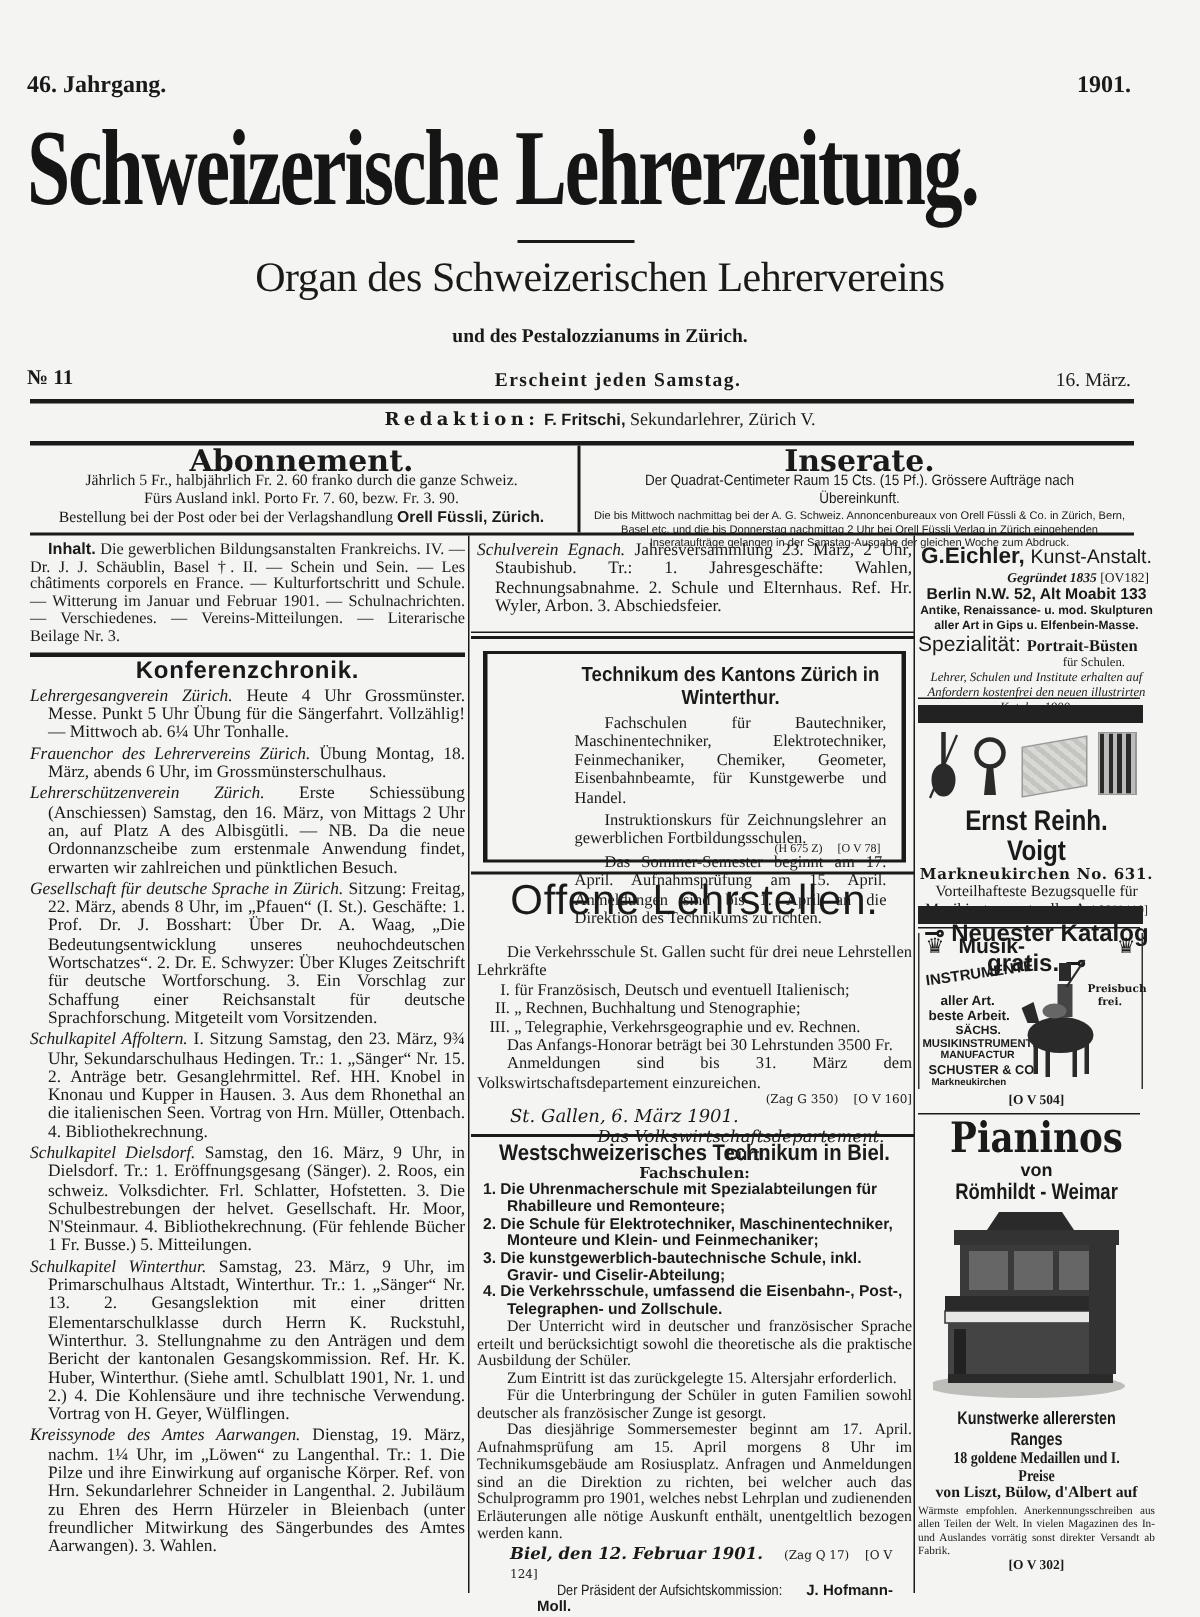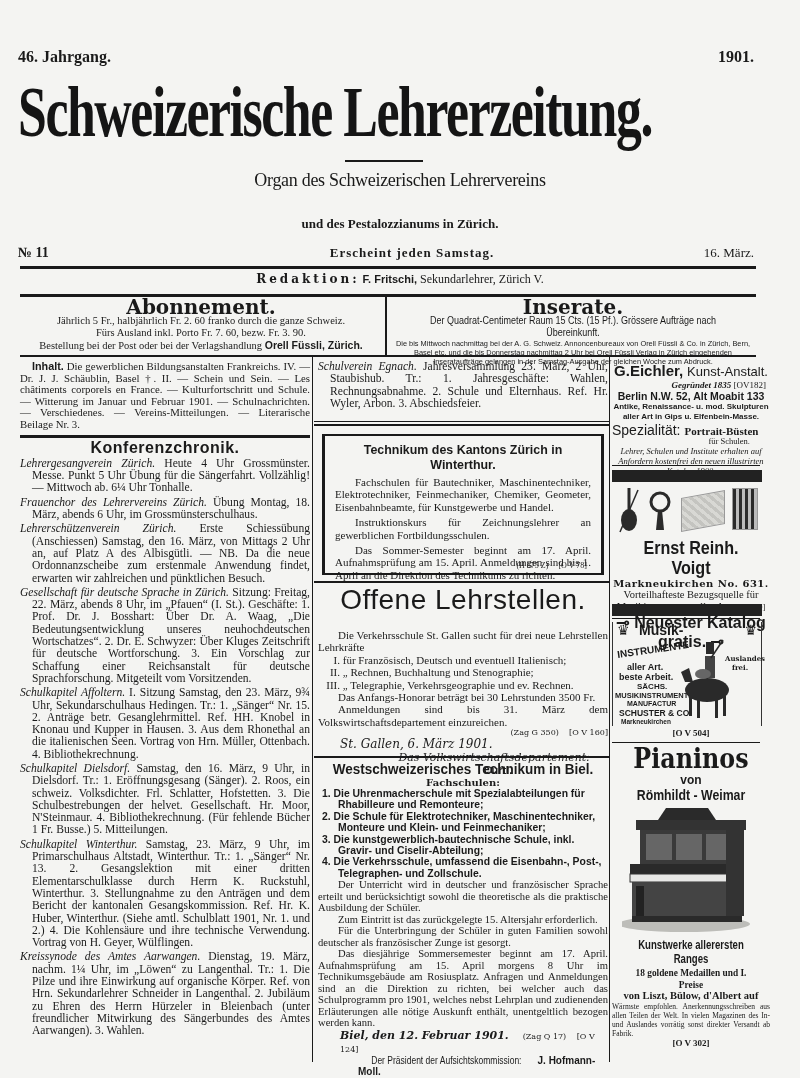--- a/index.html
+++ b/index.html
@@ -20,21 +20,21 @@
   
   .topline { top: 48px; font-family: "Liberation Serif", serif; font-weight: bold; font-size: 16px; }
   .title {
     left: 18px; top: 72px; width: 740px;
     font-family: "Liberation Serif", serif; font-weight: bold;
     font-size: 72px; letter-spacing: -2px; line-height: 80px;
     transform: scaleX(0.72); transform-origin: left top;
     white-space: nowrap; color: #151515;
   }
   .subtitle { left: 0; width: 800px; top: 170px; text-align: center;
-    font-family: "Liberation Serif", serif; font-size: 18px; letter-spacing: -0.3px; }
+    font-family: "Liberation Serif", serif; font-size: 28px; letter-spacing: -0.3px; }
   .subsub { left: 0; width: 800px; top: 216px; text-align: center;
     font-family: "Liberation Serif", serif; font-weight: bold; font-size: 13px; }
   .issueline { top: 245px; font-family: "Liberation Serif", serif; font-weight: bold; font-size: 13px; }
 
   .redaktion { left: 0; width: 800px; top: 272px; text-align: center; font-size: 12px; font-family: "Liberation Serif", serif; }
   .redaktion .lab { font-family: "DejaVu Serif", serif; font-weight: bold; letter-spacing: 3px; font-size: 12px; }
   .redaktion .nm { font-family: "Liberation Sans", sans-serif; font-weight: bold; font-size: 11px; }
 
   .box { position: absolute; font-size: 10.5px; line-height: 12px; text-align: center; font-family: "Liberation Serif", serif; }
   .box h3 { font-family: "DejaVu Serif", serif; font-weight: bold; font-size: 20px; line-height: 16px; }
@@ -118,21 +118,21 @@
   </div>
 
   <div class="rule" style="left:312px; top:357px; width:1px; height:705px;"></div>
 
   <div class="col" style="left:318px; top:361px; width:290px;">
     <div class="entry"><span class="org">Schulverein Egnach.</span> <span>Jahresversammlung 23. März, 2 Uhr, Staubishub. Tr.: 1. Jahresgeschäfte: Wahlen, Rechnungsabnahme. 2. Schule und Elternhaus. Ref. Hr. Wyler, Arbon. 3. Abschiedsfeier.</span></div>
   </div>
   <div class="rule" style="left:314px; top:421px; width:296px; height:1px;"></div>
   <div class="rule" style="left:314px; top:424px; width:296px; height:2px;"></div>
 
-  <div class="adbox" style="left:322px; top:434px; width:282px; height:141px; border-width:2px 3px;">
+  <div class="adbox" style="left:322px; top:434px; width:282px; height:141px; border-width:2px 3px;padding-left:48px;">
     <div class="tech-title">Technikum des Kantons Zürich in Winterthur.</div>
     <div class="ad-p">Fachschulen für Bautechniker, Maschinentechniker, Elektrotechniker, Feinmechaniker, Chemiker, Geometer, Eisenbahnbeamte, für Kunstgewerbe und Handel.</div>
     <div class="ad-p" style="margin-top:3px;">Instruktionskurs für Zeichnungslehrer an gewerblichen Fortbildungsschulen.</div>
     <div class="ad-p" style="margin-top:3px;">Das Sommer-Semester beginnt am 17. April. Aufnahmsprüfung am 15. April. Anmeldungen sind bis 1. April an die Direktion des Technikums zu richten.</div>
     <div style="position:absolute; right:14px; bottom:3px; font-size:8px; font-family:'Liberation Serif',serif;"><span>(H 675 Z)</span>&nbsp;&nbsp;&nbsp;&nbsp;&nbsp;<span>[O V 78]</span></div>
   </div>
 
   <div class="rule" style="left:314px; top:581px; width:296px; height:2px;"></div>
 
   <div class="abs" style="left:318px; top:584px; width:290px;">
@@ -213,21 +213,21 @@
     <div style="position:absolute; right:4px; top:0; font-size:14px;">♛</div>
     <div class="sans bold" style="position:absolute; left:26px; top:0; font-size:14px;">Musik-</div>
     <div class="sans bold" style="position:absolute; left:4px; top:22px; font-size:10px; transform:rotate(-8deg); text-transform:uppercase;">Instrumente</div>
     <div class="sans bold" style="position:absolute; left:14px; top:40px; font-size:9px;">aller Art.</div>
     <div class="sans bold" style="position:absolute; left:6px; top:50px; font-size:9px;">beste Arbeit.</div>
     <div class="sans bold" style="position:absolute; left:24px; top:60px; font-size:8px; text-transform:uppercase;">Sächs.</div>
     <div class="sans bold" style="position:absolute; left:2px; top:69px; font-size:7.5px; text-transform:uppercase;">Musikinstrumenten</div>
     <div class="sans bold" style="position:absolute; left:14px; top:78px; font-size:7px; text-transform:uppercase;">Manufactur</div>
     <div class="sans bold" style="position:absolute; left:6px; top:86px; font-size:8.5px; text-transform:uppercase;">Schuster &amp; Co</div>
     <div class="sans bold" style="position:absolute; left:8px; top:96px; font-size:6.5px;">Markneukirchen</div>
-    <div class="bold" style="position:absolute; right:6px; top:32px; width:30px; font-size:7px; text-align:center;">Auslandes frei.</div>
+    <div class="bold" style="position:absolute; right:6px; top:32px; width:30px; font-size:7px; text-align:center;">Preisbuch frei.</div>
     <div style="position:absolute; left:68px; top:16px; width:50px; height:82px;">
       <svg width="50" height="82" viewBox="0 0 50 82">
         <ellipse cx="26" cy="52" rx="22" ry="12" fill="#2a2a2a"></ellipse>
         <rect x="8" y="58" width="3" height="20" fill="#2a2a2a"></rect>
           <rect x="16" y="58" width="3" height="22" fill="#2a2a2a"></rect>
         <rect x="34" y="58" width="3" height="22" fill="#2a2a2a"></rect>
           <rect x="42" y="58" width="3" height="20" fill="#2a2a2a"></rect>
         <path d="M4 44 L0 34 L8 30 L12 44 Z" fill="#2a2a2a"></path>
         <rect x="24" y="18" width="10" height="22" fill="#444"></rect>
         <rect x="25" y="4" width="8" height="12" fill="#2a2a2a"></rect>

